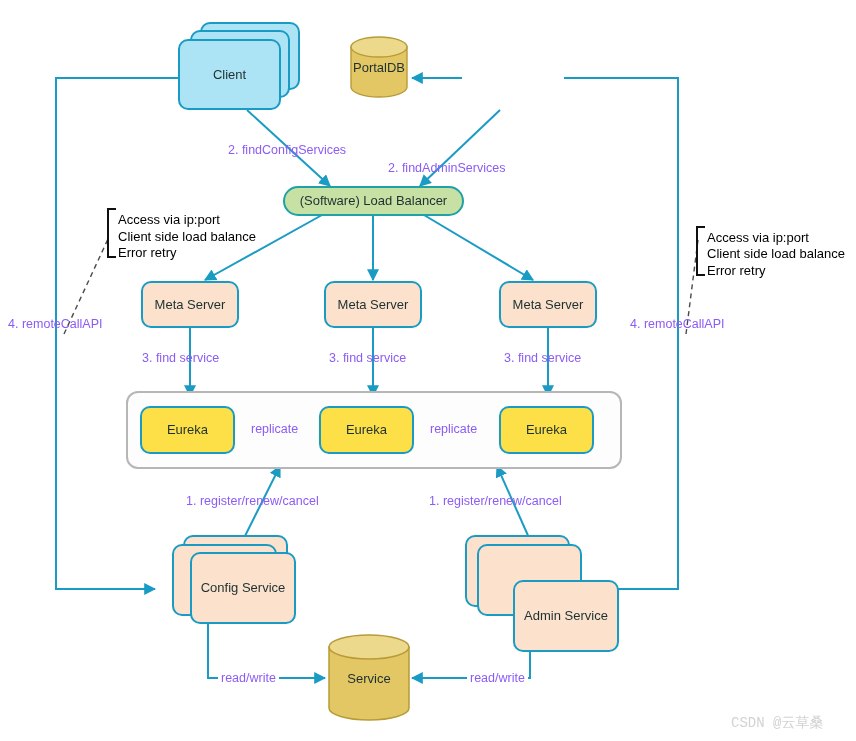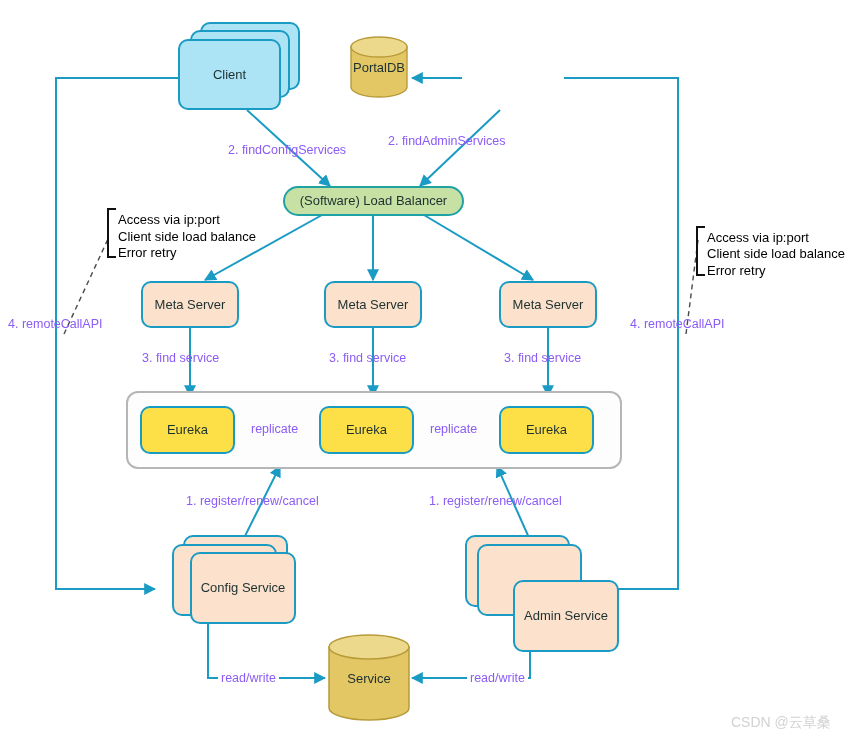--- a/index.html
+++ b/index.html
@@ -207,21 +207,21 @@
 
   <div class="cyl" style="left:328px; top:634px; width:82px; height:88px;">
     <svg width="82" height="88" viewBox="0 0 82 88">
       <path d="M1,13 L1,74 A40,12 0 0 0 81,74 L81,13 Z" fill="#e3c765" stroke="#b89b39" stroke-width="1.5"></path>
       <ellipse cx="41" cy="13" rx="40" ry="12" fill="#ecd98c" stroke="#b89b39" stroke-width="1.5"></ellipse>
     </svg>
     <div class="cyl-label" style="top:37px;">Service</div>
   </div>
 
   <div class="label" style="left:228px; top:143px;">2. findConfigServices</div>
-  <div class="label" style="left:388px; top:134px;">2. findAdminServices</div>
+  <div class="label" style="left:388px; top:161px;">2. findAdminServices</div>
 
   <div class="label" style="left:142px; top:351px;">3. find service</div>
   <div class="label" style="left:329px; top:351px;">3. find service</div>
   <div class="label" style="left:504px; top:351px;">3. find service</div>
 
   <div class="label" style="left:249px; top:422px; background:#fdfdfd; padding:0 2px;">replicate</div>
   <div class="label" style="left:428px; top:422px; background:#fdfdfd; padding:0 2px;">replicate</div>
 
   <div class="label" style="left:186px; top:494px;">1. register/renew/cancel</div>
   <div class="label" style="left:429px; top:494px;">1. register/renew/cancel</div>
@@ -239,15 +239,15 @@
     <div class="label-dark" style="left:118px; top:245px;">Error retry</div>
   </div>
 
   <div>
     <div class="bracket" style="left:696px; top:226px; height:50px;"></div>
     <div class="label-dark" style="left:707px; top:230px;">Access via ip:port</div>
     <div class="label-dark" style="left:707px; top:246px;">Client side load balance</div>
     <div class="label-dark" style="left:707px; top:263px;">Error retry</div>
   </div>
 
-  <div class="watermark" style="left:731px; top:714px;">CSDN @云草桑</div>
+  <div class="watermark" style="left:731px; top:714px;font-family:Liberation Mono, monospace;">CSDN @云草桑</div>
 
 </div>
 
 </body></html>

